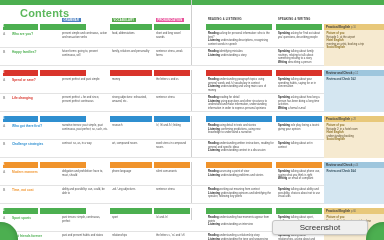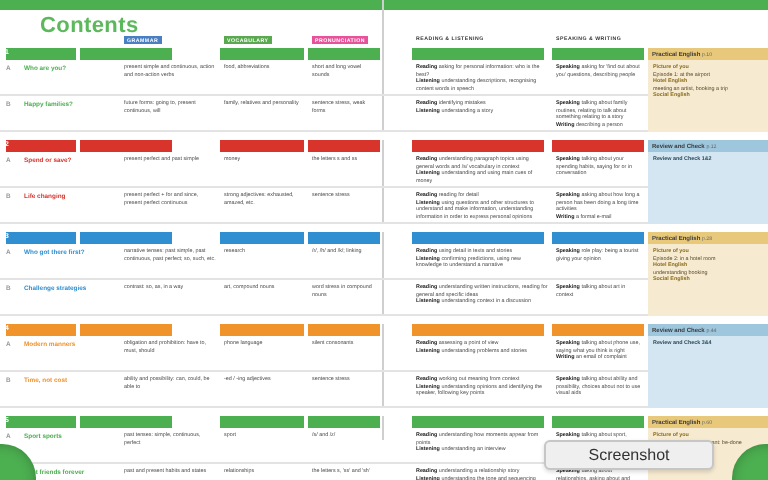--- a/index.html
+++ b/index.html
@@ -75,21 +75,21 @@
   }
   .panel.pe { background:#f6ead0; }
   .panel.rc { background:#d4e6f1; color:#2b4a5a; }
   .panel .hl { font-weight:bold; color:#8a6d1f; }
   .panel .hl2 { font-weight:bold; color:#2b4a5a; }
 
   .unit-spacer { height:4px; background:#fff; }
 
   
   .shot-btn {
-    position:absolute; left:272px; top:220px; width:85px; height:15px;
+    position:absolute; left:272px; top:220px; width:96px; height:15px;
     background:#efefef; border:1px solid #c6c6c6; border-radius:3px;
     font-size:8px; color:#333; display:flex; align-items:center; justify-content:center;
     box-shadow:0 1px 2px rgba(0,0,0,.15);
   }
   
   .curl { position:absolute; width:22px; height:18px; bottom:0; overflow:hidden; }
   .curl.l { left:0; }
   .curl.r { right:0; }
   .curl i {
     position:absolute; width:34px; height:34px; border-radius:50%;

